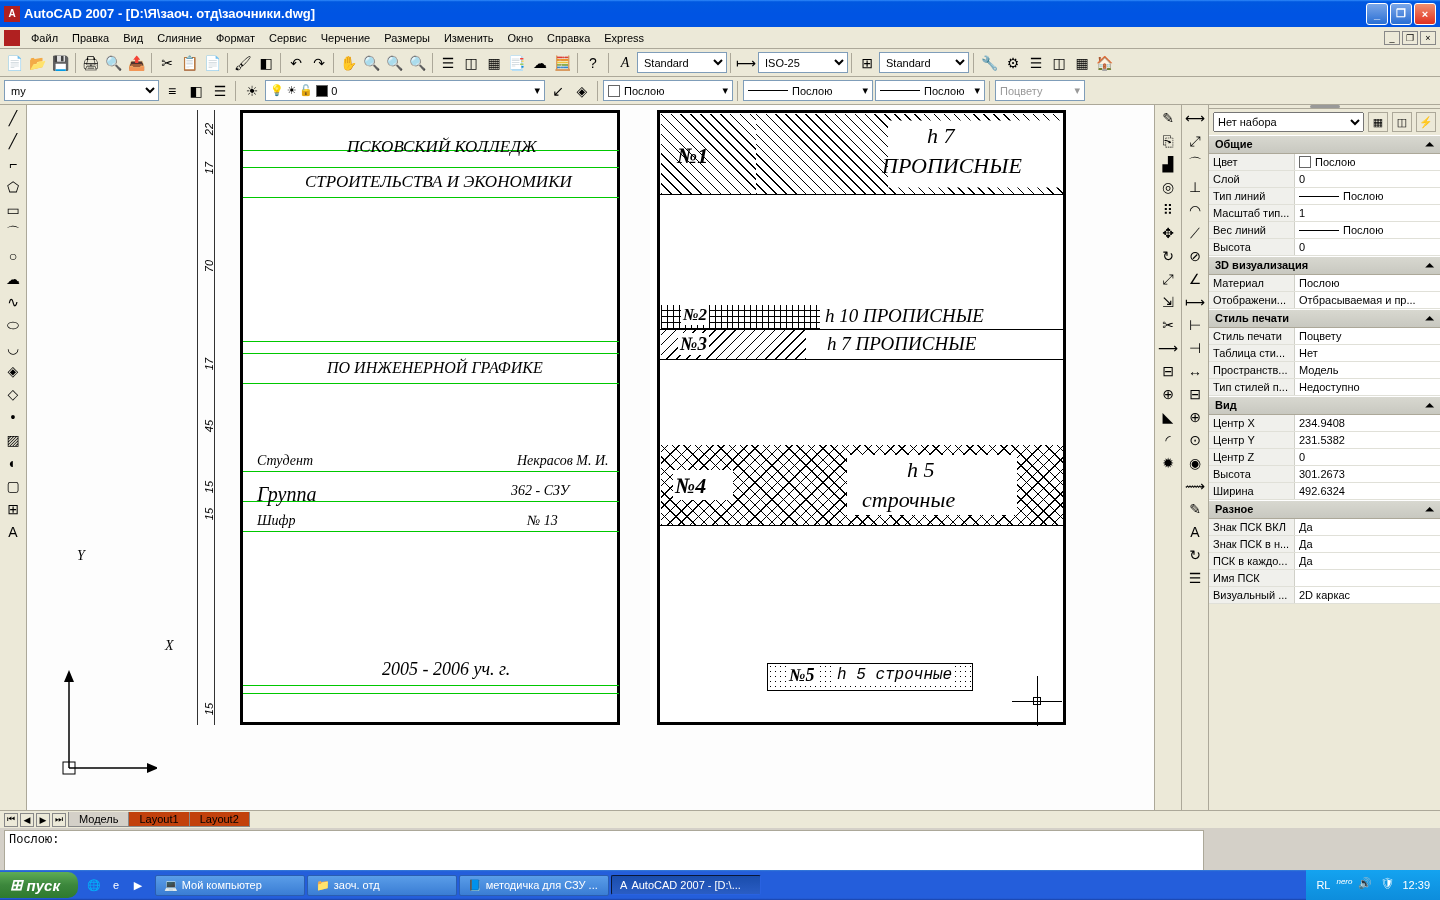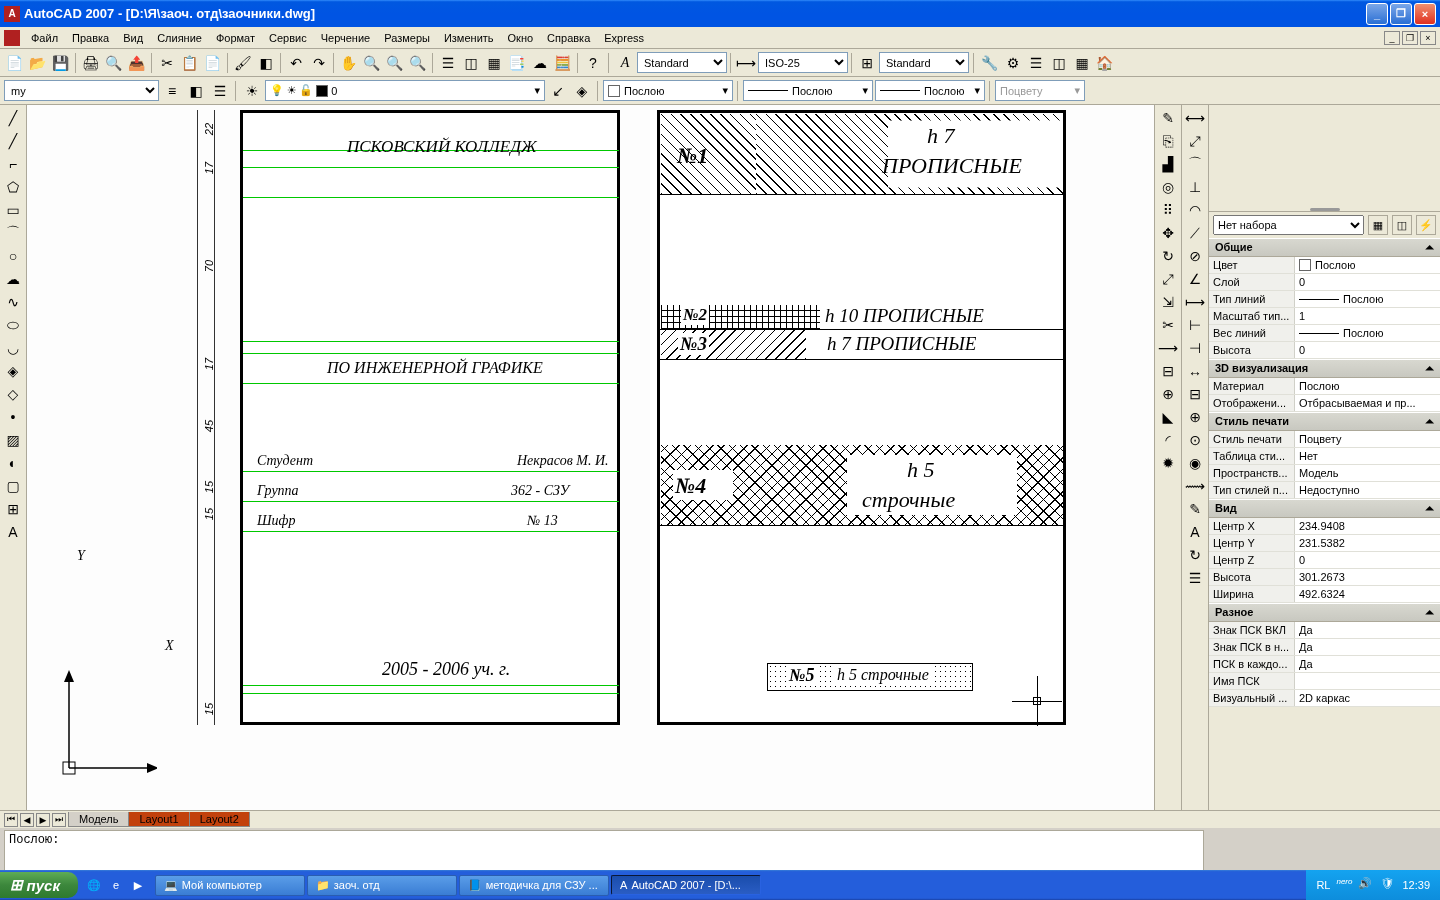--- a/index.html
+++ b/index.html
@@ -52,21 +52,21 @@
 .hatch-cross { background: repeating-linear-gradient(45deg, #000 0 1px, transparent 1px 8px), repeating-linear-gradient(-45deg, #000 0 1px, transparent 1px 8px); }
 .hatch-dots { background-image: radial-gradient(#000 0.5px, transparent 0.5px); background-size: 5px 5px; }
 
 .ucs-icon { position: absolute; left: 20px; bottom: 20px; }
 
 
 .right-toolbar-1 { width: 27px; background: #ece9d8; border-left: 1px solid #aca899; display: flex; flex-direction: column; padding: 2px; gap: 1px; }
 .right-toolbar-2 { width: 27px; background: #ece9d8; border-left: 1px solid #aca899; display: flex; flex-direction: column; padding: 2px; gap: 1px; }
 
 
-.props-panel { width: 232px; background: #ece9d8; border-left: 1px solid #aca899; display: flex; flex-direction: column; font-size: 11px; justify-content: center; }
+.props-panel { width: 232px; background: #ece9d8; border-left: 1px solid #aca899; display: flex; flex-direction: column; font-size: 11px; }
 .props-head { display: flex; align-items: center; padding: 3px 4px; gap: 4px; }
 .props-head select { flex: 1; font-size: 11px; height: 20px; }
 .props-head .pbtn { width: 20px; height: 20px; border: 1px solid #aca899; background: #ece9d8; cursor: pointer; display: flex; align-items: center; justify-content: center; }
 .props-section-head { background: linear-gradient(to bottom, #d8d8d0, #c8c8c0); padding: 2px 6px; font-weight: bold; border-top: 1px solid #fff; border-bottom: 1px solid #aca899; display: flex; justify-content: space-between; cursor: pointer; font-size: 11px; }
 .props-row { display: flex; border-bottom: 1px solid #e0e0d8; background: #f0f0ec; }
 .props-row .pname { width: 86px; padding: 2px 4px; border-right: 1px solid #d0d0c8; overflow: hidden; white-space: nowrap; text-overflow: ellipsis; }
 .props-row .pval { flex: 1; padding: 2px 4px; background: #fff; overflow: hidden; white-space: nowrap; text-overflow: ellipsis; display: flex; align-items: center; gap: 4px; }
 
 
 .model-tabs { height: 18px; background: #ece9d8; display: flex; align-items: center; padding: 0 4px; border-top: 1px solid #aca899; font-size: 11px; }
@@ -268,32 +268,33 @@
       <div class="dim-text" style="left:176px; top:155px;">70</div>
       <div class="dim-text" style="left:176px; top:253px;">17</div>
       <div class="dim-text" style="left:176px; top:315px;">45</div>
       <div class="dim-text" style="left:176px; top:376px;">15</div>
       <div class="dim-text" style="left:176px; top:403px;">15</div>
       <div class="dim-text" style="left:176px; top:598px;">15</div>
 
       <div class="dwg-line" style="left:216px;top:45px;width:376px;"></div>
       <div class="dwg-text" style="left:320px;top:32px;font-size:17px;">ПСКОВСКИЙ КОЛЛЕДЖ</div>
       <div class="dwg-line" style="left:216px;top:62px;width:376px;"></div>
+      <div class="dwg-text" style="left:278px;top:67px;font-size:17px;">СТРОИТЕЛЬСТВА И ЭКОНОМИКИ</div>
       <div class="dwg-line" style="left:216px;top:92px;width:376px;"></div>
 
       <div class="dwg-line" style="left:216px;top:236px;width:376px;"></div>
       <div class="dwg-line" style="left:216px;top:248px;width:376px;"></div>
       <div class="dwg-text" style="left:300px;top:254px;font-size:16px;">ПО ИНЖЕНЕРНОЙ ГРАФИКЕ</div>
       <div class="dwg-line" style="left:216px;top:278px;width:376px;"></div>
 
       <div class="dwg-line" style="left:216px;top:366px;width:376px;"></div>
       <div class="dwg-text" style="left:230px;top:348px;font-size:14px;">Студент</div>
       <div class="dwg-text" style="left:490px;top:348px;font-size:14px;">Некрасов М. И.</div>
       <div class="dwg-line" style="left:216px;top:396px;width:376px;"></div>
-      <div class="dwg-text" style="left:230px;top:378px;font-size:14px;">Группа</div>
+      <div class="dwg-text" style="left:230px;top:378px;font-size:20px;">Группа</div>
       <div class="dwg-text" style="left:484px;top:378px;font-size:14px;">362 - СЗУ</div>
       <div class="dwg-line" style="left:216px;top:426px;width:376px;"></div>
       <div class="dwg-text" style="left:230px;top:408px;font-size:14px;">Шифр</div>
       <div class="dwg-text" style="left:500px;top:408px;font-size:14px;">№ 13</div>
 
       <div class="dwg-line" style="left:216px;top:580px;width:376px;"></div>
       <div class="dwg-text" style="left:355px;top:554px;font-size:18px;text-align:center;">2005 - 2006 уч. г.</div>
       <div class="dwg-line" style="left:216px;top:588px;width:376px;"></div>
 
       <div class="dwg-frame" style="left:630px; top:5px; width:409px; height:615px;"></div>
@@ -319,21 +320,21 @@
       <div class="hatch hatch-cross" style="left:634px;top:340px;width:403px;height:80px;"></div>
       <div style="position:absolute;left:646px;top:365px;width:60px;height:30px;background:#fff;"></div>
       <div class="dwg-text" style="left:648px;top:368px;font-size:22px;font-weight:bold;">№4</div>
       <div style="position:absolute;left:820px;top:350px;width:170px;height:60px;background:#fff;"></div>
       <div class="dwg-text" style="left:880px;top:352px;font-size:22px;">h 5</div>
       <div class="dwg-text" style="left:835px;top:382px;font-size:22px;">строчные</div>
       <div class="dim-line" style="left:633px;top:420px;width:404px;height:1px;background:#000;"></div>
 
       <div class="hatch hatch-dots" style="left:740px;top:558px;width:206px;height:28px;border:1px solid #000;"></div>
       <div class="dwg-text" style="left:760px;top:560px;font-size:18px;font-weight:bold;background:#fff;padding:0 2px;">№5</div>
-      <div class="dwg-text" style="left:808px;top:561px;font-size:16px;background:#fff;padding:0 2px;">h 5  строчные</div>
+      <div class="dwg-text" style="left:808px;top:561px;font-size:16px;background:#fff;padding:0 2px;font-family:Liberation Mono, monospace;">h 5  строчные</div>
 
       <div style="position:absolute;left:985px;top:596px;width:50px;height:1px;background:#000;"></div>
       <div style="position:absolute;left:1010px;top:571px;width:1px;height:50px;background:#000;"></div>
       <div style="position:absolute;left:1006px;top:592px;width:8px;height:8px;border:1px solid #000;"></div>
 
       <div class="ucs-icon">
         <svg width="110" height="120">
           <line x1="22" y1="100" x2="22" y2="10" stroke="#000" stroke-width="1.5"></line>
           <polygon points="22,2 17,14 27,14" fill="#000"></polygon>
           <line x1="22" y1="100" x2="105" y2="100" stroke="#000" stroke-width="1.5"></line>

